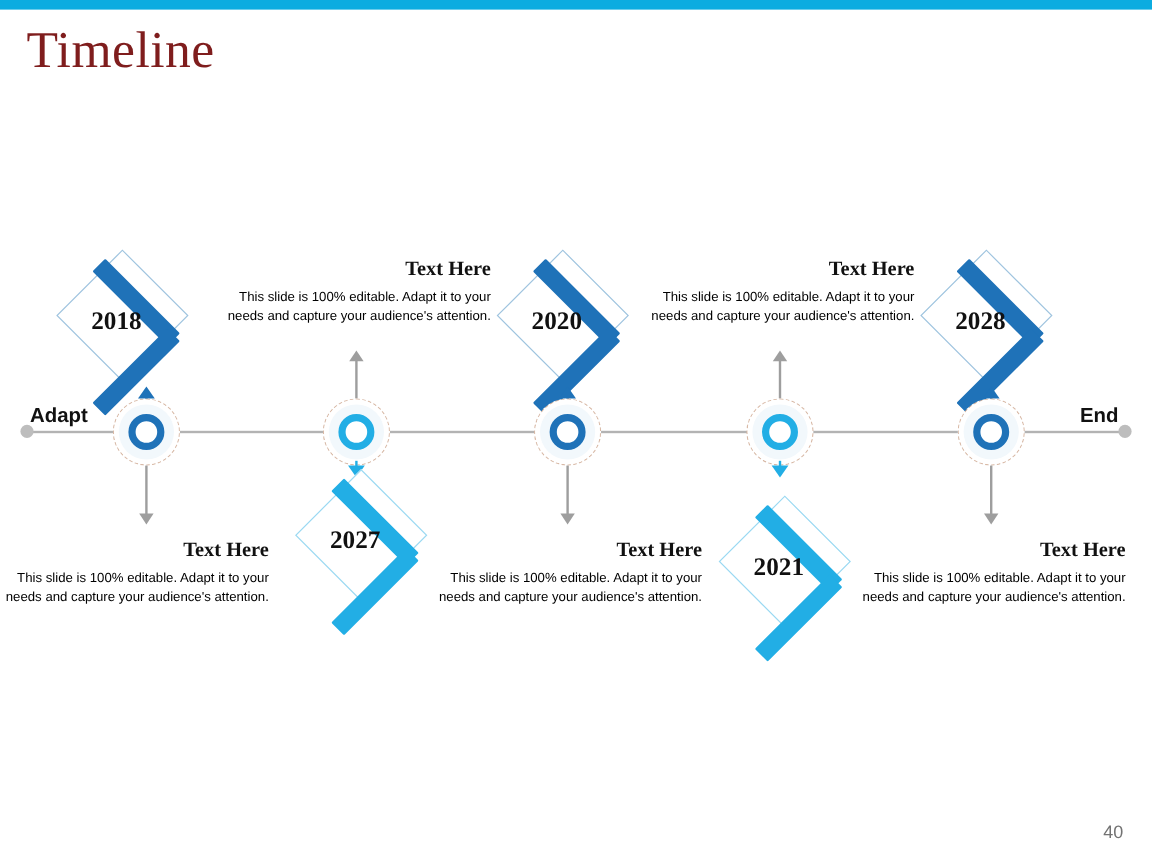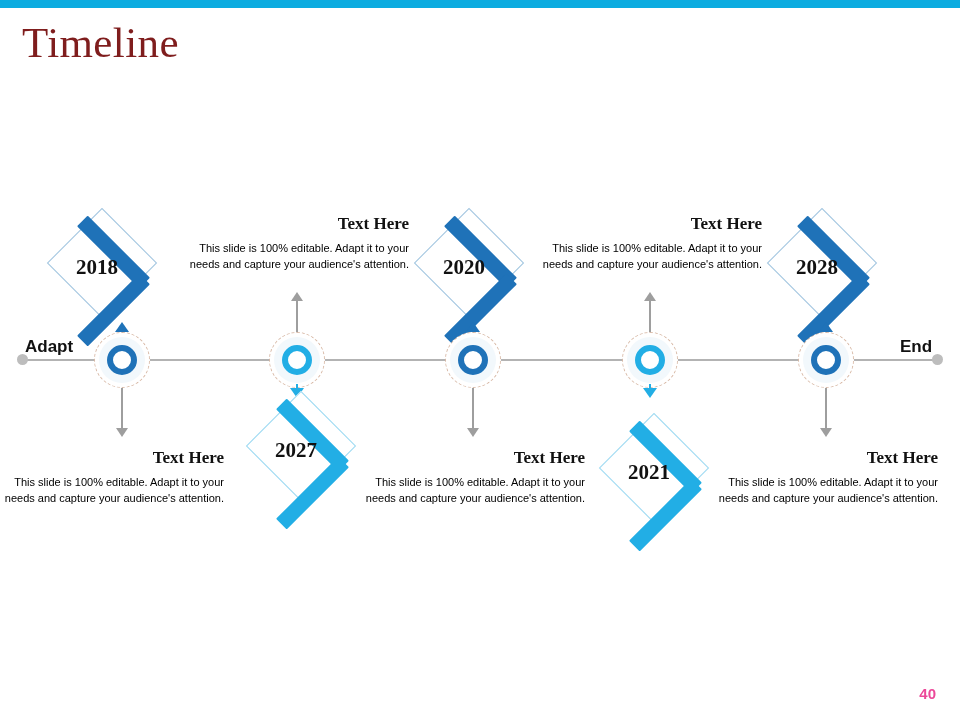--- a/index.html
+++ b/index.html
@@ -15,21 +15,21 @@
   
   .title{
     position:absolute;left:22px;top:18px;
     font-family:Liberation Serif, serif;
     font-size:43px;color:#7f1d1d;letter-spacing:.4px;white-space:nowrap;
   }
 
   
   .pagenum{
     position:absolute;right:24px;bottom:18px;
-    font-size:15px;color:#ec4899;font-weight:bold;
+    font-size:15px;color:#737373;
   }
 
   
   .axis{position:absolute;left:22px;top:359px;width:916px;height:1.6px;background:#b3b3b3;}
   .axis-cap{position:absolute;top:354px;width:11px;height:11px;border-radius:50%;background:#bdbdbd;}
   .axis-cap.left{left:17px;}
   .axis-cap.right{left:932px;}
 
   .start-label,.end-label{
     position:absolute;font-size:17px;font-weight:bold;color:#111;

